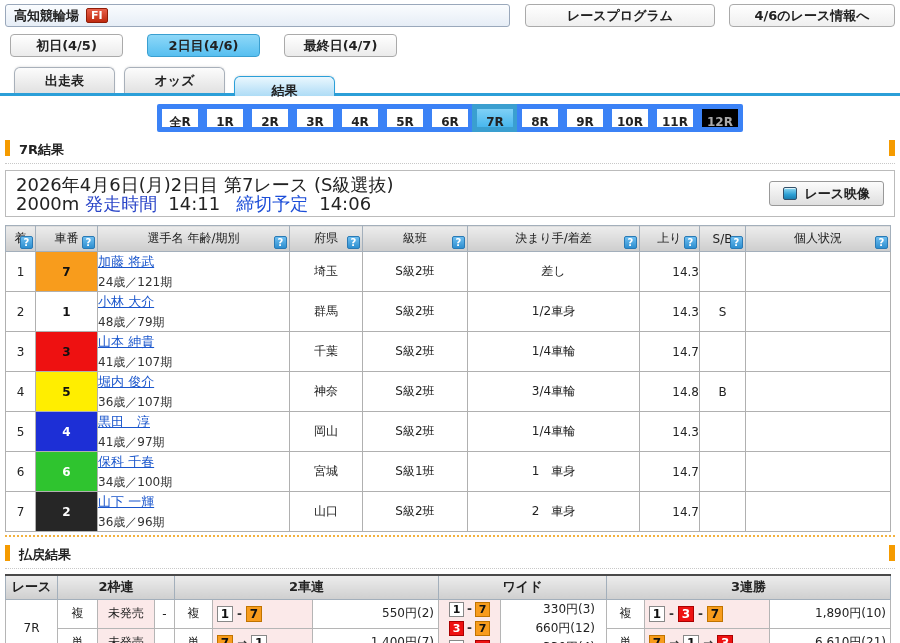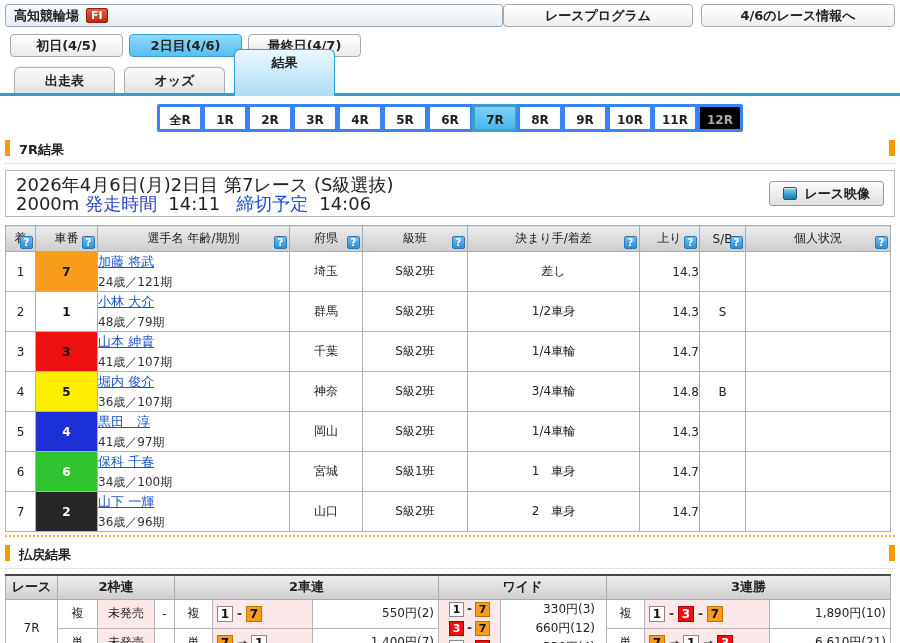--- a/index.html
+++ b/index.html
@@ -16,56 +16,56 @@
   .title-box {
     width:505px; height:23px; display:flex; align-items:center; gap:7px; padding:0 8px;
     background:linear-gradient(#fafcfe,#e6edf6); border:1px solid #9aa8bb; border-radius:3px;
     font-weight:bold; font-size:13px; white-space:nowrap;
   }
   .fi-badge {
     display:inline-block; padding:0 4px; height:15px; line-height:14px;
     background:linear-gradient(#e8604a,#bf2a10); color:#fff; border:1px solid #8f1d08;
     border-radius:2px; font-size:11px; font-weight:bold;
   }
-  .topbar-buttons { display:flex; gap:8px; }
+  .topbar-buttons { display:flex; gap:14px; }
   .top-btn {
     height:23px; border:1px solid #aaa; border-radius:4px; cursor:pointer;
     background:linear-gradient(#ffffff,#efefef); font-weight:bold; font-size:13px;
     font-family:inherit; color:#222;
   }
-  .top-btn.w1 { width:190px; } .top-btn.w2 { width:194px; }
-
-  
-  .day-tabs { display:flex; gap:6px; margin:7px 0 0 10px; }
+  .top-btn.w1 { width:190px; } .top-btn.w2 { width:166px; }
+
+  
+  .day-tabs { display:flex; gap:24px; margin:7px 0 0 10px; }
   .day-tab {
     min-width:113px; padding:0 14px; height:23px; line-height:21px; text-align:center;
     background:linear-gradient(#ffffff,#ebebeb); border:1px solid #aaa; border-radius:4px;
     font-weight:bold; font-size:13px; cursor:pointer;
   }
   .day-tab.active { background:linear-gradient(#8ed8f8,#57bff0); border-color:#3a9fd0; }
 
   
   .main-tabs-wrap { position:relative; margin-top:6px; height:33px; }
   .blue-line { position:absolute; left:0; right:0; bottom:0; height:3px; background:#2b9fd8; }
   .main-tabs { position:absolute; left:14px; bottom:3px; display:flex; gap:9px; align-items:flex-end; }
   .main-tab {
     width:101px; height:26px; line-height:25px; text-align:center; cursor:pointer;
     background:linear-gradient(#fcfcfc,#e1e1e1); border:1px solid #a8b0ba; border-bottom:none;
     border-radius:6px 6px 0 0; font-weight:bold; font-size:13px; box-shadow:0 -1px 2px rgba(0,0,0,.08);
   }
   .main-tab.active {
-    height:47px; line-height:28px; margin-bottom:-3px; position:relative; z-index:2;
-    background:linear-gradient(#eaf7fe,#aedcf6); border:1px solid #2b9fd8; border-bottom:none;font-family:Liberation Mono, monospace;
+    height:20px; line-height:28px; margin-bottom:-3px; position:relative; z-index:2;
+    background:linear-gradient(#eaf7fe,#aedcf6); border:1px solid #2b9fd8; border-bottom:none;
   }
 
   
   .race-tabs { display:flex; justify-content:center; margin-top:8px; }
   .race-tab {
     width:46px; height:28px; line-height:26px; text-align:center; font-weight:bold; font-size:12px;
-    background:#fff; border:3px solid #3b82f6; margin-left:-1px; cursor:pointer;
+    background:#fff; border:5px solid #3b82f6; margin-left:-1px; cursor:pointer;
   }
   .race-tab:first-child { margin-left:0; border-radius:2px 0 0 2px; }
   .race-tab:last-child { border-radius:0 2px 2px 0; }
   .race-tab.active { background:linear-gradient(#7fd0f6,#48b7ee); border-color:#3a9fd0; }
   .race-tab.disabled { background:#000000; color:#aaa; cursor:default; }
 
   
   .section-header {
     margin:7px 5px 0 5px; position:relative; padding:2px 0 4px 14px;
     font-weight:bold; font-size:13px; border-bottom:1px dotted #c8c8c8;

